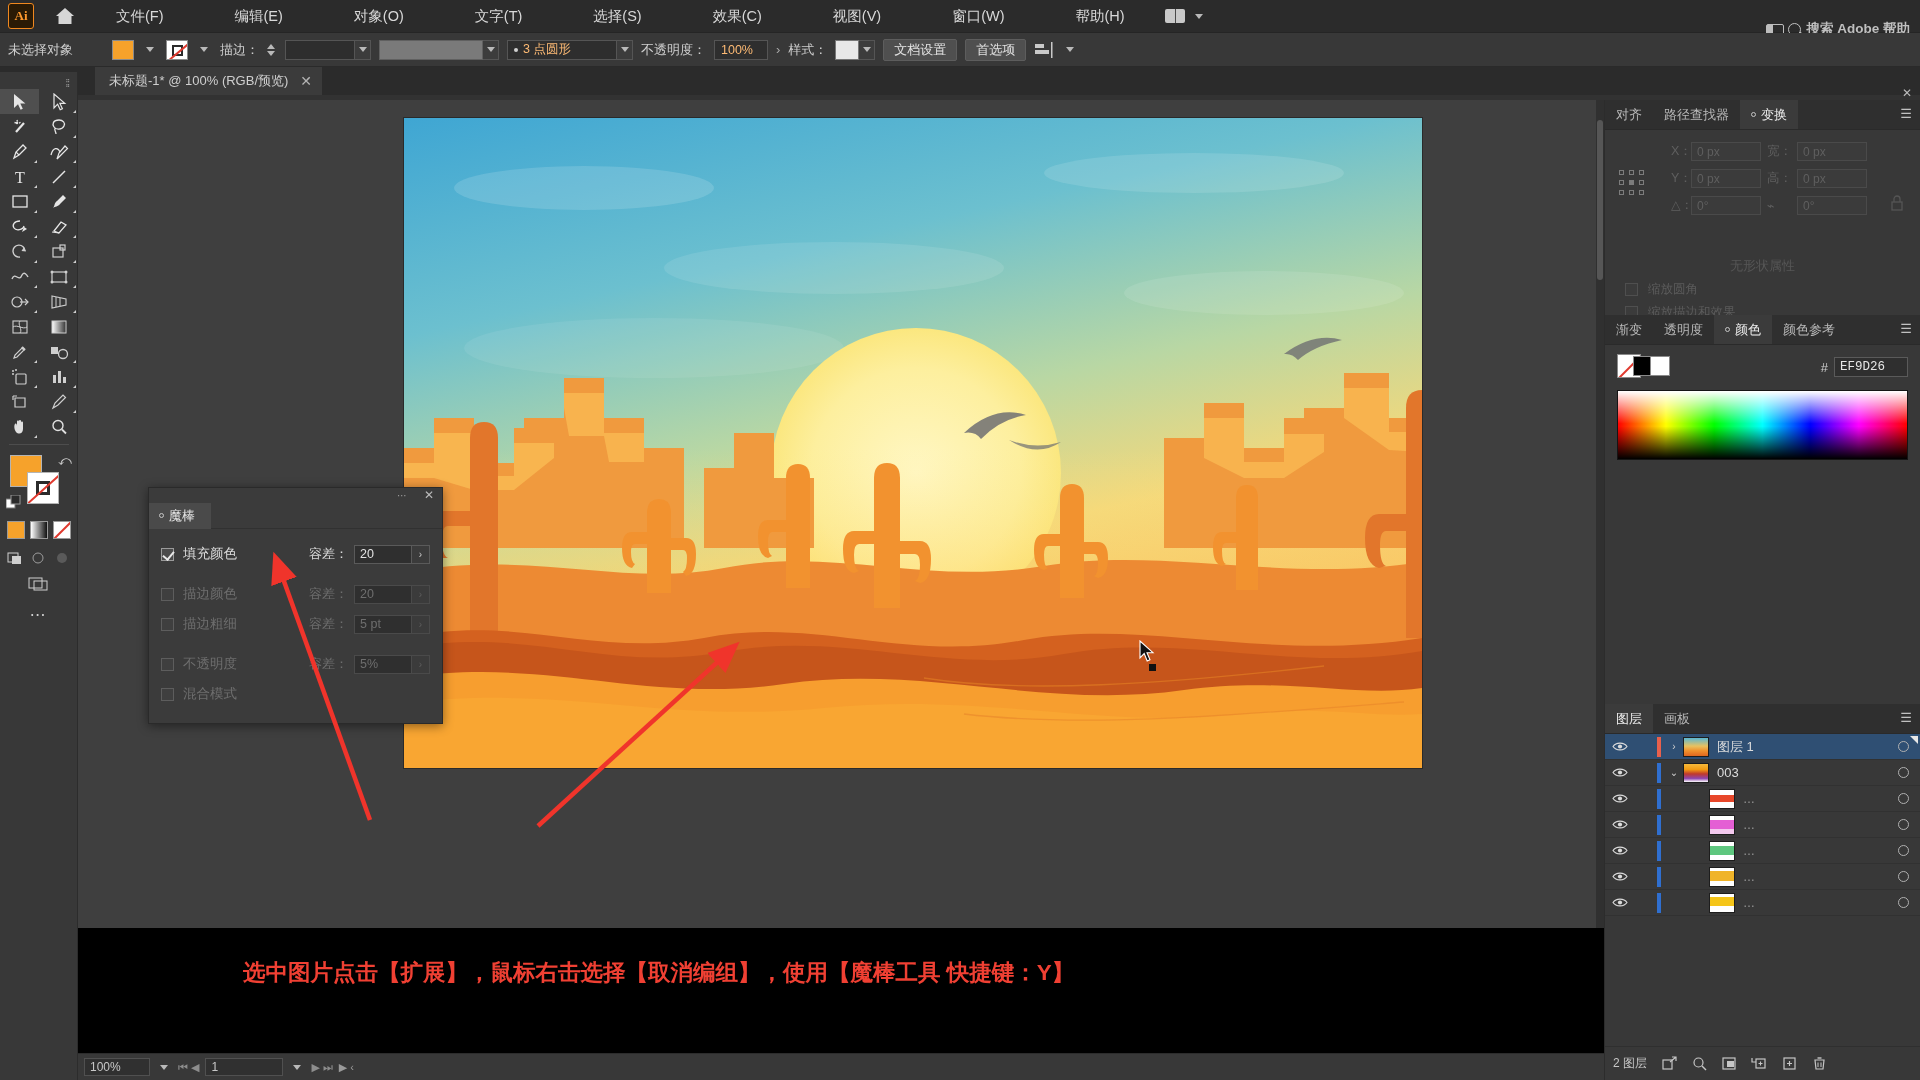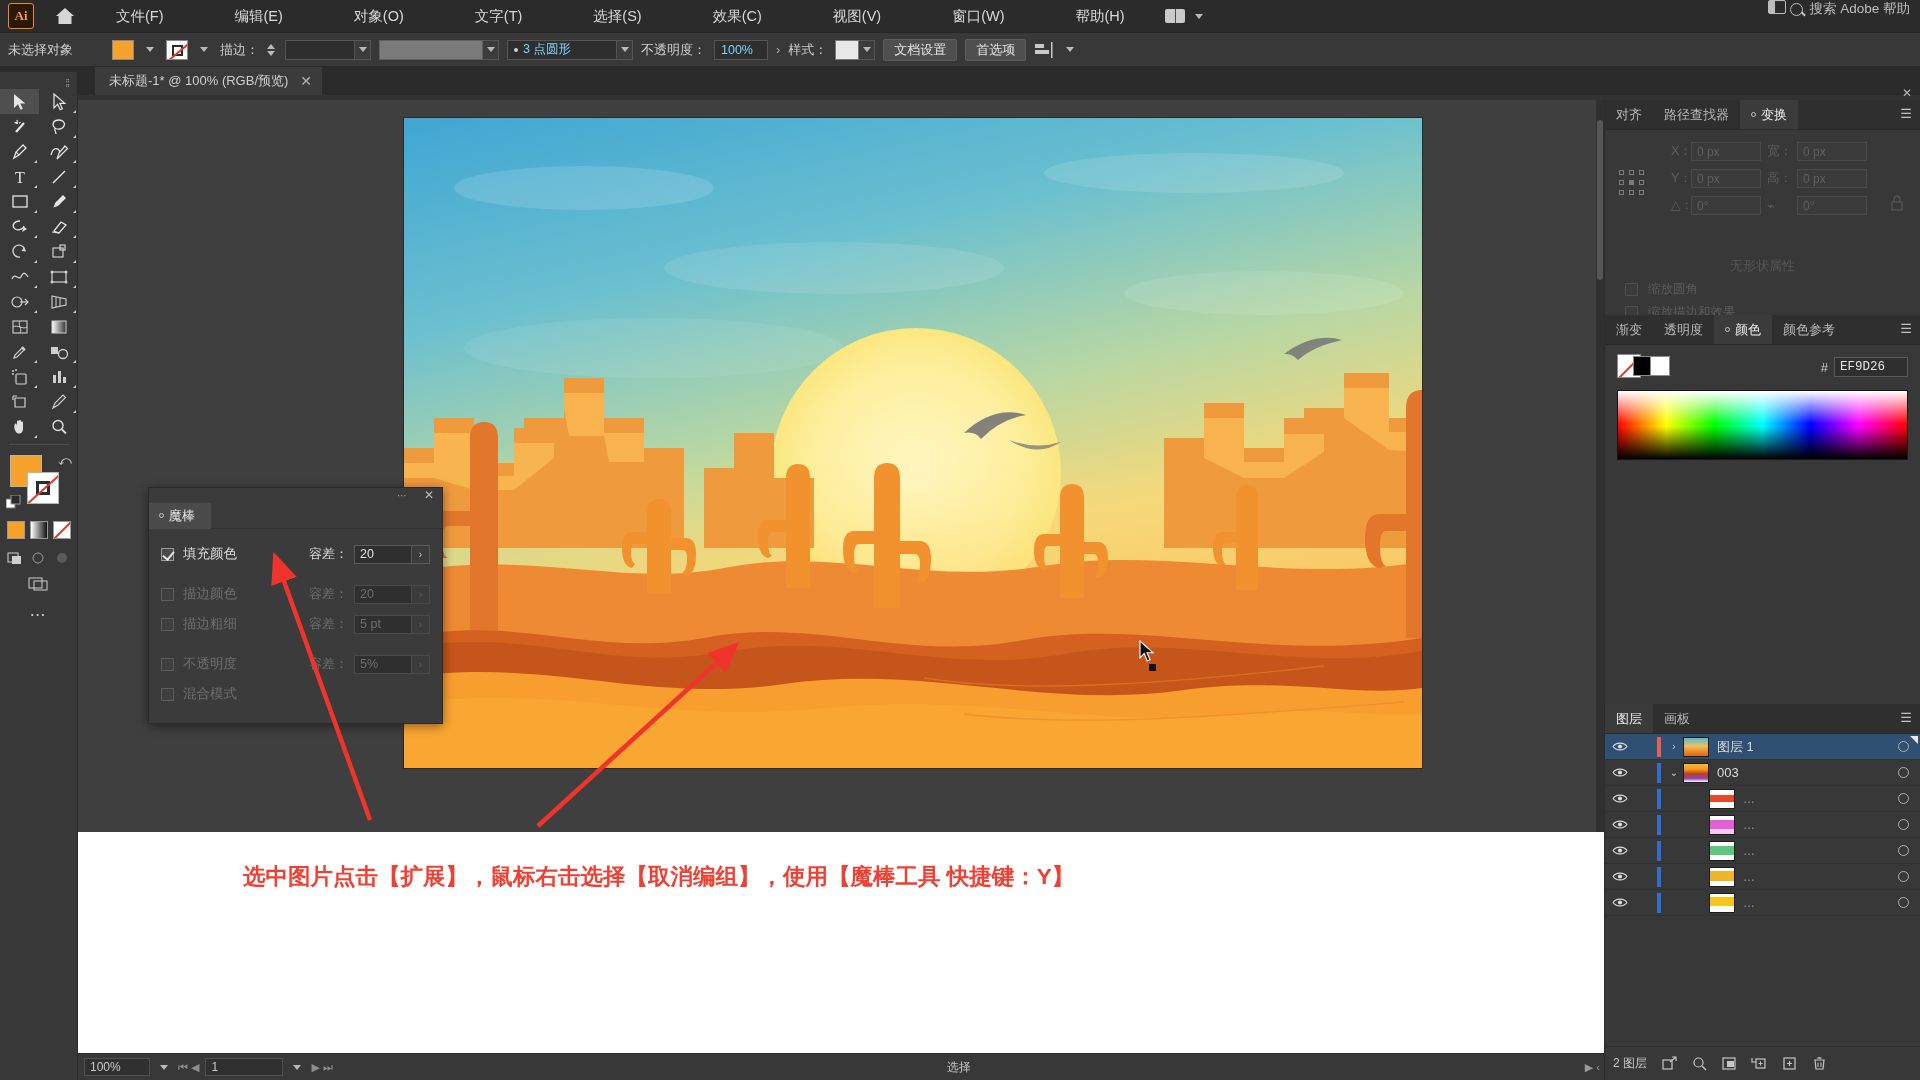--- a/index.html
+++ b/index.html
@@ -32,21 +32,21 @@
     white-space: nowrap;
   }
   .ws-switcher {
     margin-left: 22px; display: flex; align-items: center; gap: 6px;
     padding: 4px 6px;
   }
   .ws-box { width: 20px; height: 14px; background: #c9c9c9; border-radius: 2px; position:relative; }
   .ws-box:after{content:"";position:absolute;left:50%;top:0;bottom:0;width:1px;background:#4a4a4a;}
   .menubar-right {
     position: absolute; right: 10px; top: 0; height: 38px; display: flex;
-    align-items: flex-start; gap: 4px;
+    align-items: flex-end; gap: 4px; font-weight: bold;
   }
   .win-icon { width: 18px; height: 14px; border: 1.5px solid #bdbdbd; border-radius: 2px; position: relative; }
   .win-icon:before{content:"";position:absolute;left:0;top:0;bottom:0;width:6px;background:#bdbdbd;}
   .search-box { display:flex; align-items:center; gap:6px; font-size: 13.5px; color:#bfbfbf; }
   .mag { width:13px;height:13px;border:1.6px solid #c0c0c0;border-radius:50%;position:relative;display:inline-block;}
   .mag:after{content:"";position:absolute;width:5px;height:1.6px;background:#c0c0c0;transform:rotate(45deg);right:-4px;bottom:0px;}
 
   
   .controlbar {
     height: 34px; background: #383838; display: flex; align-items: center;
@@ -68,21 +68,21 @@
   .caret {
     width: 0; height: 0; border-left: 4px solid transparent; border-right: 4px solid transparent;
     border-top: 5px solid #b9b9b9; margin: 0 4px;
   }
   .spin { display:flex; flex-direction:column; gap:2px; margin-right:2px;}
   .spin i{display:block;width:0;height:0;border-left:4px solid transparent;border-right:4px solid transparent;}
   .spin i.up{border-bottom:5px solid #b9b9b9;}
   .spin i.dn{border-top:5px solid #b9b9b9;}
   .cb-field {
     height: 20px; background: #2e2e2e; border: 1px solid #555; min-width: 70px;
-    display: flex; align-items: center; padding: 0 6px; font-size: 12.5px; color: #7dd3fc;
+    display: flex; align-items: center; padding: 0 6px; font-size: 12.5px; color: #fdba74;
   }
   .cb-field.wide { min-width: 110px; }
   .cb-field.grey { background: #7a7a7a; border-color:#606060; min-width: 104px; }
   .cb-combo { display:flex; align-items:center; }
   .cb-combo .arrow{width:16px;height:20px;display:flex;align-items:center;justify-content:center;background:#3c3c3c;border:1px solid #555;border-left:none;}
   .cb-btn {
     height: 22px; background: #4f4f4f; border: 1px solid #5d5d5d; border-radius: 2px;
     padding: 0 10px; display: flex; align-items: center; font-size: 13px; color: #e2e2e2;
   }
   .cb-white-swatch{width:24px;height:20px;background:#e8e8e8;border:1px solid #777;}
@@ -142,21 +142,21 @@
     background: #3f3f3f; overflow: hidden;
   }
   .artboard {
     position: absolute; left: 326px; top: 18px; width: 1018px; height: 650px;
     box-shadow: 0 0 0 1px #2a2a2a;
     overflow: hidden;
   }
   .artboard svg { display:block; }
   .cursor-arrow{ position:absolute; left:1060px; top:540px; z-index: 12;}
   .white-strip {
-    position: absolute; left: 0; right: 0; bottom: 0; height: 248px; background: #ffffff;
+    position: absolute; left: 0; right: 0; bottom: 0; height: 152px; background: #000000;
   }
   .annot {
     position: absolute; left: 165px; top: 26px; color: #f04033;
     font-size: 22.5px; line-height: 37px; font-weight: bold;
     font-family: "Liberation Sans", sans-serif; white-space: nowrap;
   }
   .statusbar {
     position:absolute; left:0; right:0; bottom:0; height:27px; background:#383838;
     display:flex; align-items:center; gap:6px; padding-left:6px; font-size:12px; color:#c8c8c8;
     border-top:1px solid #2c2c2c;
@@ -752,21 +752,20 @@
       </div>
     </div>
 
     <div class="statusbar">
       <div class="sb-field" style="width:66px">100%</div>
       <span class="caret"></span>
       <div class="sb-nav">⏮ ◀</div>
       <div class="sb-field" style="width:78px">1</div>
       <span class="caret"></span>
       <div class="sb-nav">▶ ⏭</div>
-      <div class="sb-status">选择</div>
       <span style="color:#9a9a9a;font-size:11px;margin-right:4px">▶ ‹</span>
     </div>
   </div>
 
   <div class="mw-panel">
     <div class="mw-titlebar">
       <span class="dots">⋯</span>
       <span class="x">✕</span>
     </div>
     <div class="mw-tabrow">

